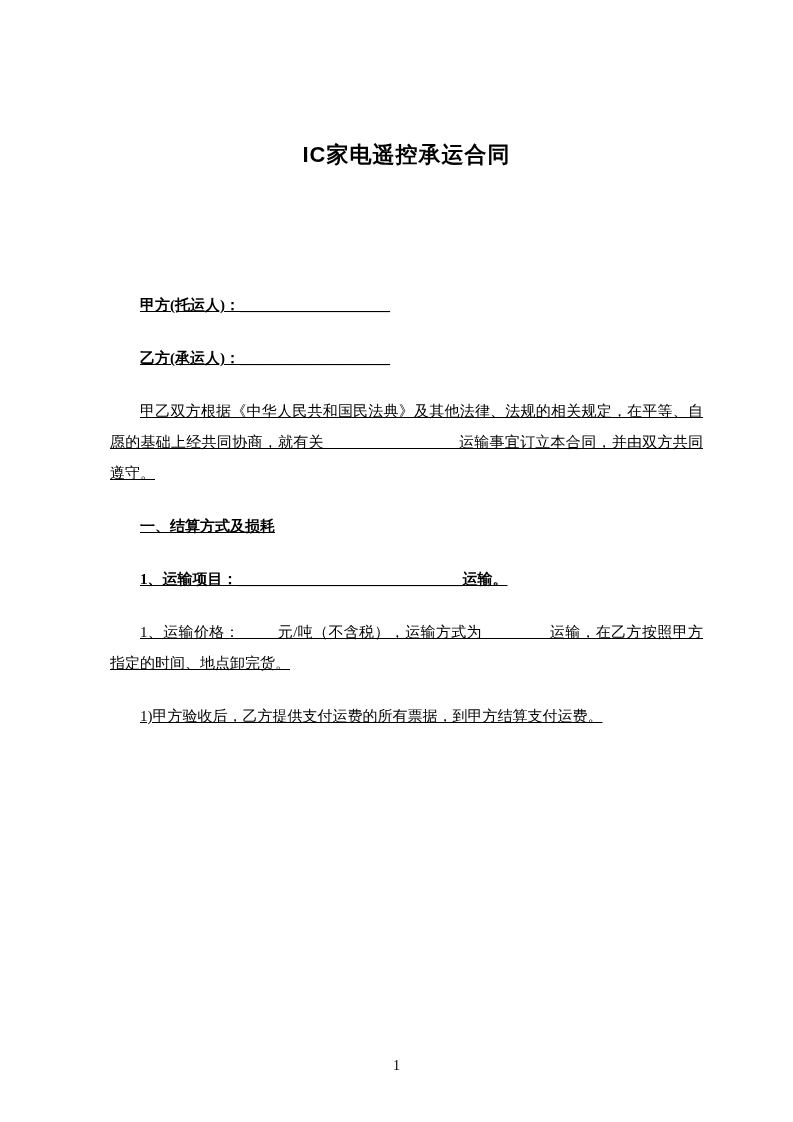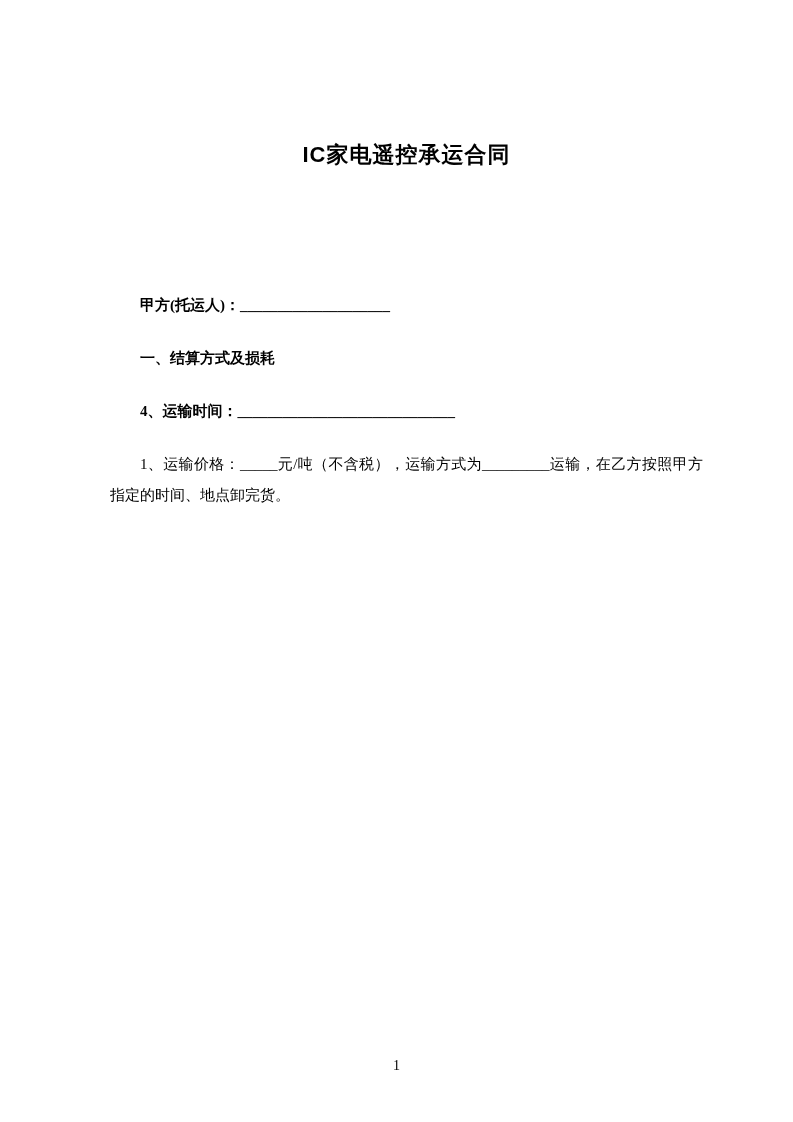--- a/index.html
+++ b/index.html
@@ -30,20 +30,21 @@
     margin: 0 0 120px 0;
     letter-spacing: 1px;
   }
   .para {
     font-size: 15px;
     line-height: 31px;
     margin: 0 0 22px 0;
     text-indent: 2em;
     text-align: justify;
     overflow-wrap: anywhere;
+    text-decoration: underline;
   }
   .heading {
     font-weight: 700;
   }
   .semibold {
     font-weight: 600;
   }
   .page-footer {
     position: absolute;
     bottom: 46px;
@@ -56,29 +57,32 @@
 </style>
 </head>
 <body>
 
 <div class="page">
 
   <h1 class="title">IC家电遥控承运合同</h1>
 
   <p class="para semibold">甲方(托运人)：____________________</p>
 
+  <p class="para semibold">乙方(承运人)：____________________</p>
 
+  <p class="para">甲乙双方根据《中华人民共和国民法典》及其他法律、法规的相关规定，在平等、自愿的基础上经共同协商，就有关__________________运输事宜订立本合同，并由双方共同遵守。</p>
 
   <p class="para heading">一、结算方式及损耗</p>
 
+  <p class="para semibold">1、运输项目：______________________________运输。</p>
 
 
 
-  <p class="para semibold">4、运输时间：_____________________________</p>
 
 
   <p class="para">1、运输价格：_____元/吨（不含税），运输方式为_________运输，在乙方按照甲方指定的时间、地点卸完货。</p>
 
 
+  <p class="para">1)甲方验收后，乙方提供支付运费的所有票据，到甲方结算支付运费。</p>
 
   <div class="page-footer">1</div>
 
 </div>
 
 </body></html>

